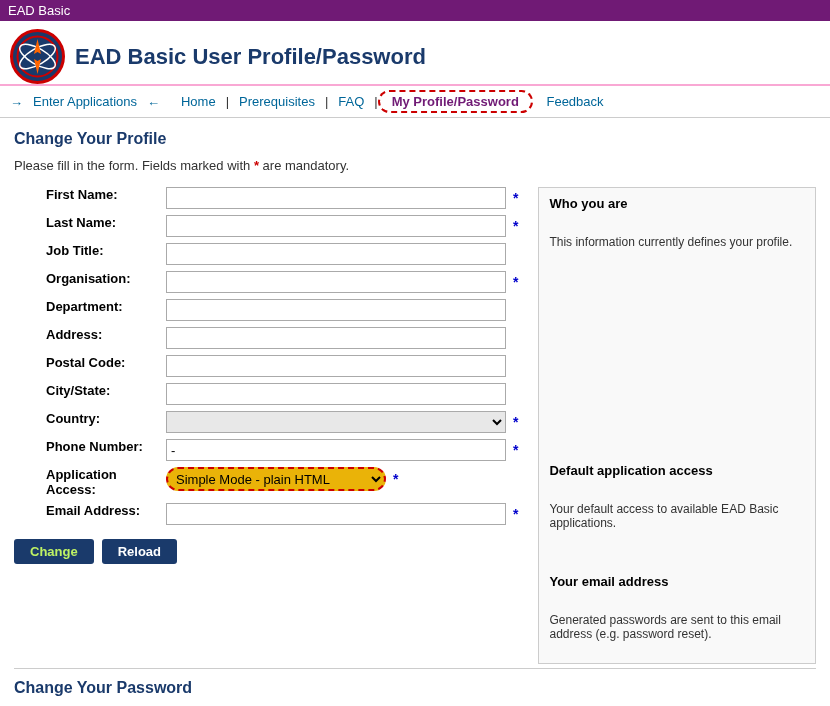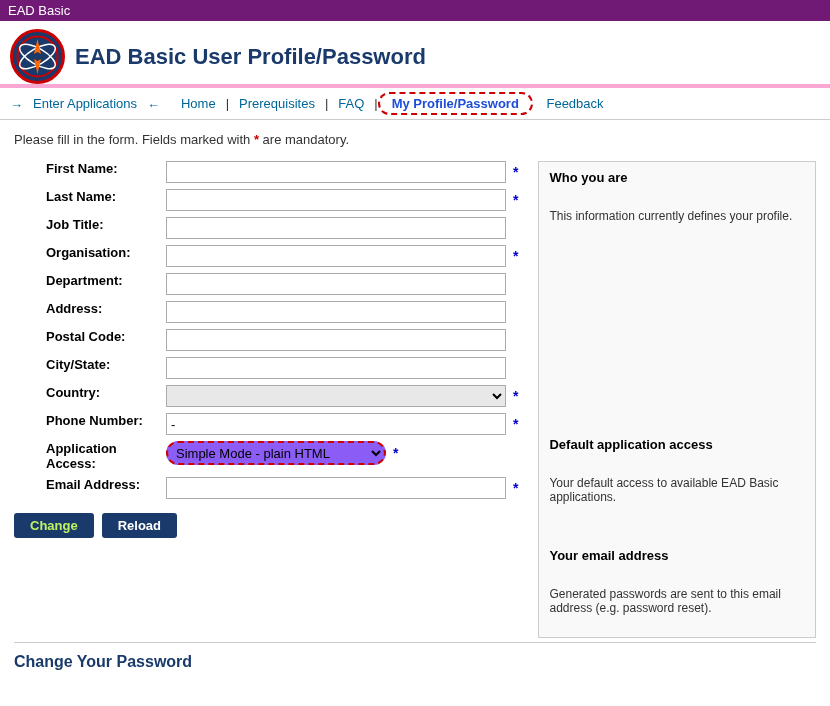--- a/index.html
+++ b/index.html
@@ -11,21 +11,21 @@
       color: #fff;
       font-size: 13px;
       padding: 3px 8px;
     }
 
     
     #header {
       display: flex;
       align-items: flex-start;
       padding: 8px 10px 0 10px;
-      border-bottom: 4px solid #f9a8d4;
+      border-bottom: 2px solid #f9a8d4;
     }
     #logo-area {
       display: flex;
       align-items: center;
       gap: 10px;
       flex: 1;
     }
     #logo-circle {
       width: 55px;
       height: 55px;
@@ -68,21 +68,21 @@
       gap: 4px;
       color: #006699;
       font-size: 13px;
       cursor: pointer;
     }
     .nav-arrow { color: #006699; font-weight: bold; }
     .nav-active {
       border: 2px dashed #cc0000;
       border-radius: 20px;
       padding: 2px 12px;
-      color: #1d4ed8;
+      color: #701a75;
       font-weight: bold;
       font-size: 13px;
       cursor: pointer;
     }
 
     
     #main {
       padding: 12px 14px;
     }
 
@@ -162,21 +162,21 @@
       height: 22px;
       border: 1px solid #aaa;
       background: #e8e8e8;
       font-size: 13px;
     }
     .form-select-access {
       width: 220px;
       height: 24px;
       border: 2px dashed #cc0000;
       border-radius: 14px;
-      background: #8b5cf6;
+      background: #eab308;
       font-size: 13px;
       padding: 0 4px;
     }
     .mandatory-star {
       color: #0000cc;
       font-weight: bold;
       font-size: 14px;
       margin-left: 3px;
     }
 
@@ -249,20 +249,21 @@
   <a class="nav-link">Prerequisites</a>
   <span class="nav-separator">|</span>
   <a class="nav-link">FAQ</a>
   <span class="nav-separator">|</span>
   <span class="nav-active">My Profile/Password</span>
   <span class="nav-separator">&nbsp;</span>
   <a class="nav-link">Feedback</a>
 </div>
 
 <div id="main">
+  <div class="section-title">Change Your Profile</div>
   <p class="intro-text">
     <span>Please fill in the form. Fields marked with</span>
     <span class="asterisk">*</span>
     <span>are mandatory.</span>
   </p>
 
   <div class="form-section">
     <div class="form-left">
 
       <div class="form-row">

